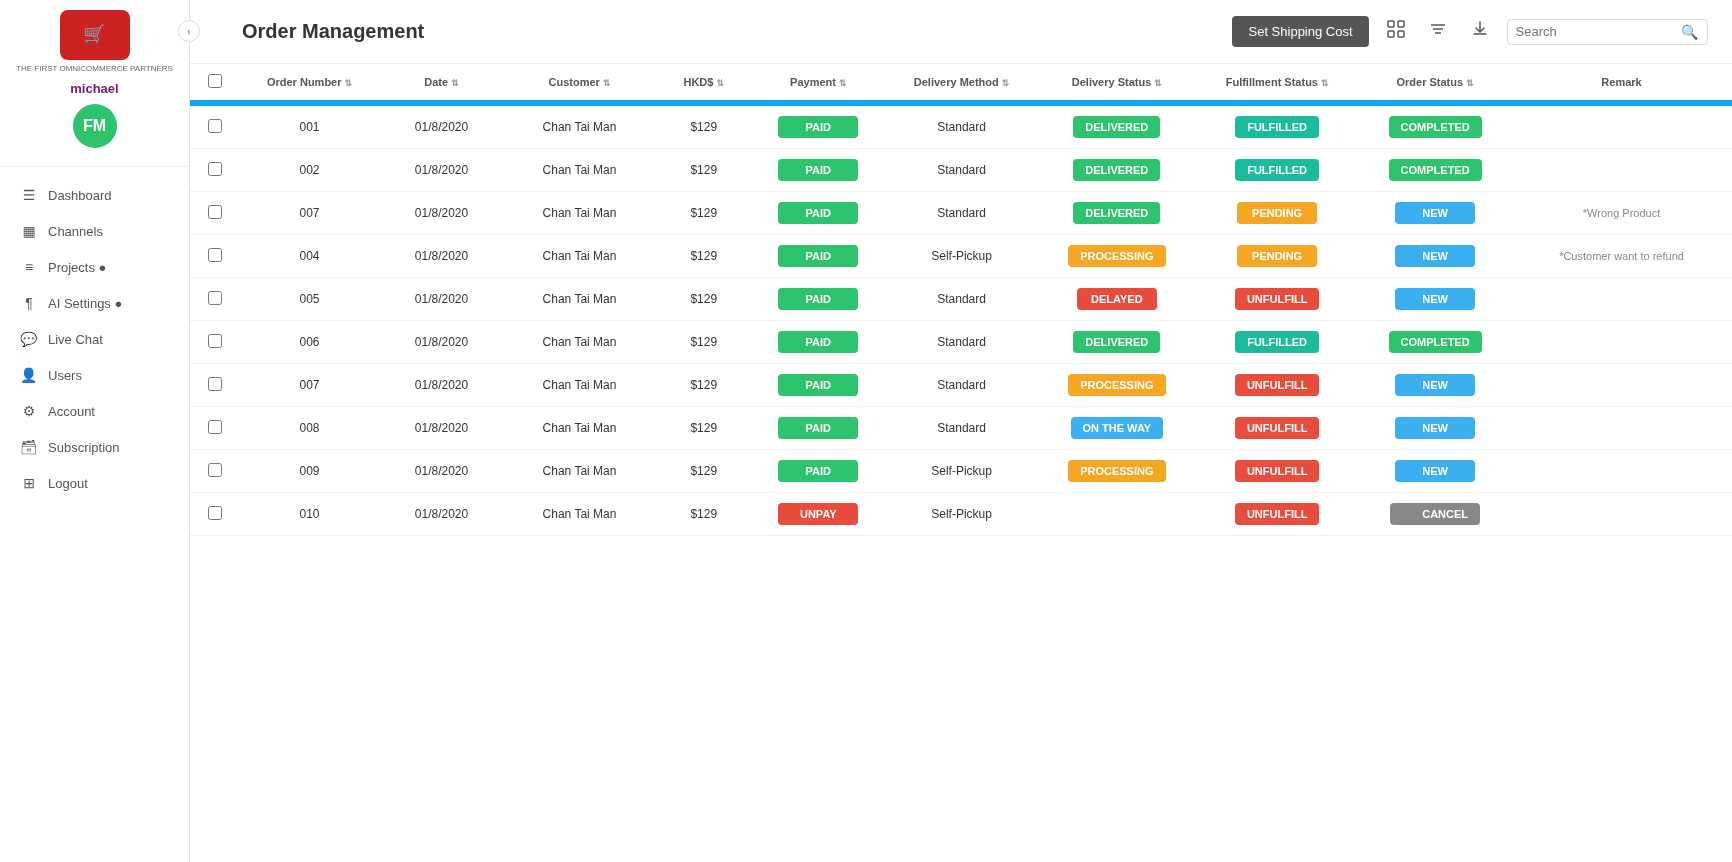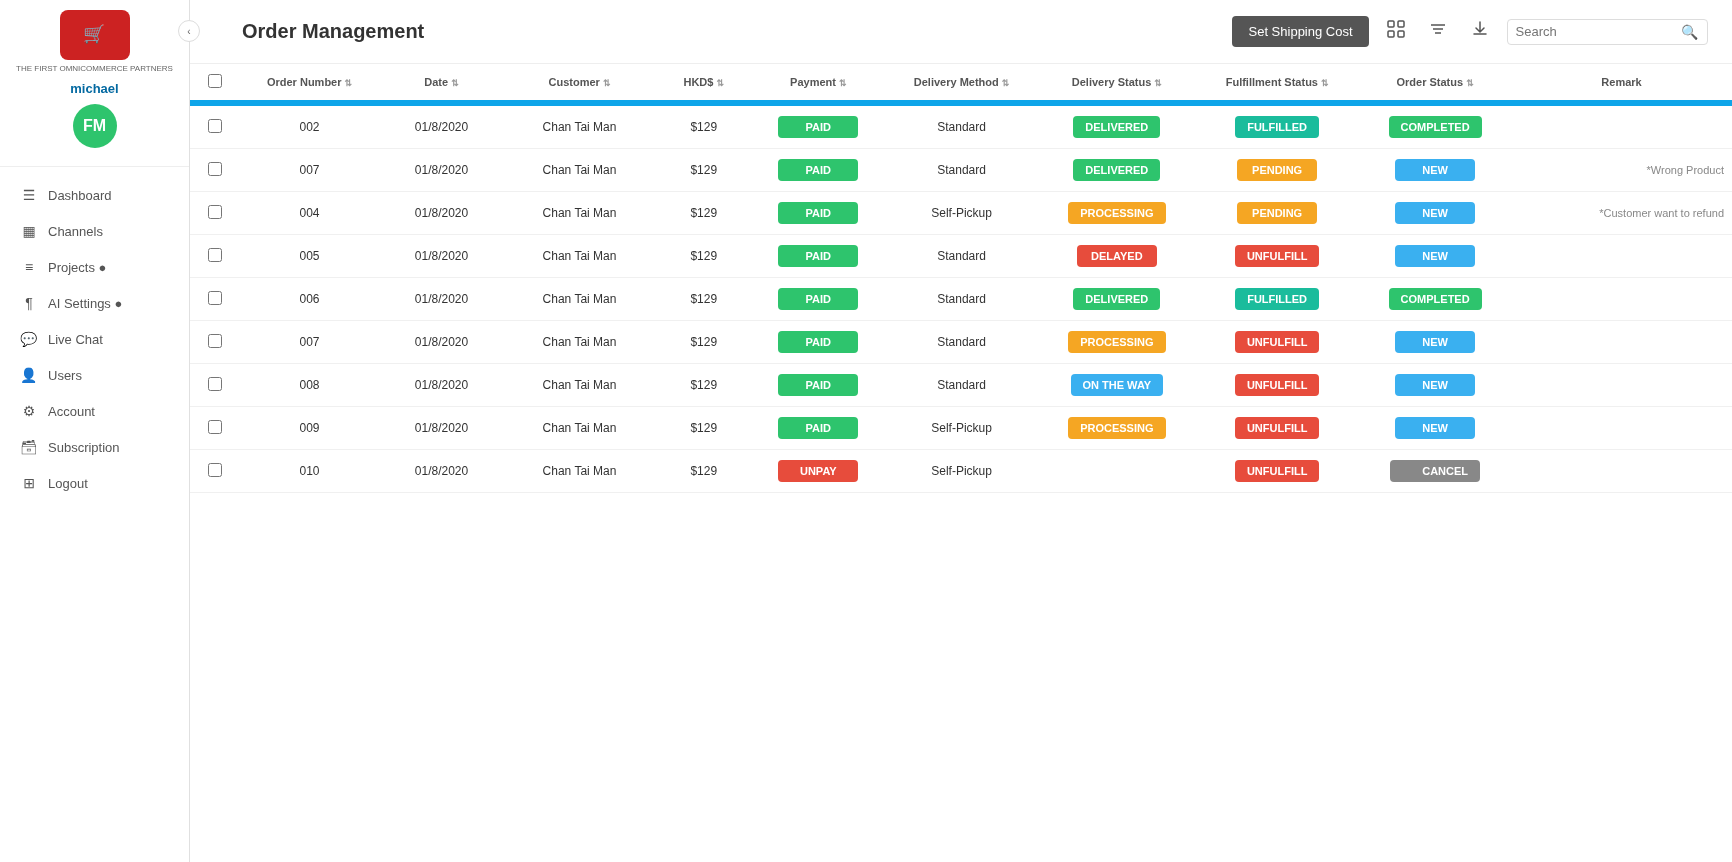--- a/index.html
+++ b/index.html
@@ -40,21 +40,21 @@
     }
     .sidebar-brand {
       font-size: 8px;
       color: #666;
       text-align: left;
       margin-top: 4px;
     }
     .sidebar-username {
       font-size: 13px;
       font-weight: bold;
-      color: #0369a1;
+      color: #701a75;
       margin-top: 8px;
     }
     .sidebar-avatar {
       width: 44px;
       height: 44px;
       border-radius: 50%;
       background: #2ec46d;
       color: white;
       display: flex;
       align-items: center;
@@ -182,21 +182,21 @@
       border-bottom: 1px solid #f0f0f0;
       background: #fff;
     }
     td {
       padding: 10px 8px;
       text-align: center;
       color: #333;
       font-size: 12px;
       vertical-align: middle;
     }
-    td.remark { text-align: right; font-size: 11px; color: #888; }
+    td.remark { text-align: center; font-size: 11px; color: #888; }
 
     .status-badge {
       display: inline-block;
       padding: 5px 12px;
       border-radius: 4px;
       color: white;
       font-size: 11px;
       font-weight: bold;
       min-width: 80px;
       text-align: center;
@@ -348,20 +348,41 @@
           <th class="col-order-status">
             <span>Order Status</span>
             <span class="sort-arrows"> ⇅</span>
           </th>
           <th class="col-remark">
             <span>Remark</span>
           </th>
         </tr>
       </thead>
       <tbody id="orders-tbody">
+      <tr>
+            <td class="col-check">
+    <input type="checkbox" style="">
+  </td>
+            <td class="col-order">001</td>
+            <td class="col-date">01/8/2020</td>
+            <td class="col-customer">Chan Tai Man</td>
+            <td class="col-hkd">$129</td>
+            <td class="col-payment">
+    <span class="status-badge badge-green">PAID</span>
+  </td>
+            <td class="col-delivery-method">Standard</td>
+            <td class="col-delivery-status"><span class="status-badge badge-green">DELIVERED</span></td>
+            <td class="col-fulfill">
+    <span class="status-badge badge-teal">FULFILLED</span>
+  </td>
+            <td class="col-order-status">
+    <span class="status-badge badge-green">COMPLETED</span>
+  </td>
+            <td class="col-remark remark"></td>
+          </tr>
           <tr>
             <td class="col-check">
     <input type="checkbox" style="">
   </td>
             <td class="col-order">002</td>
             <td class="col-date">01/8/2020</td>
             <td class="col-customer">Chan Tai Man</td>
             <td class="col-hkd">$129</td>
             <td class="col-payment">
     <span class="status-badge badge-green">PAID</span>

